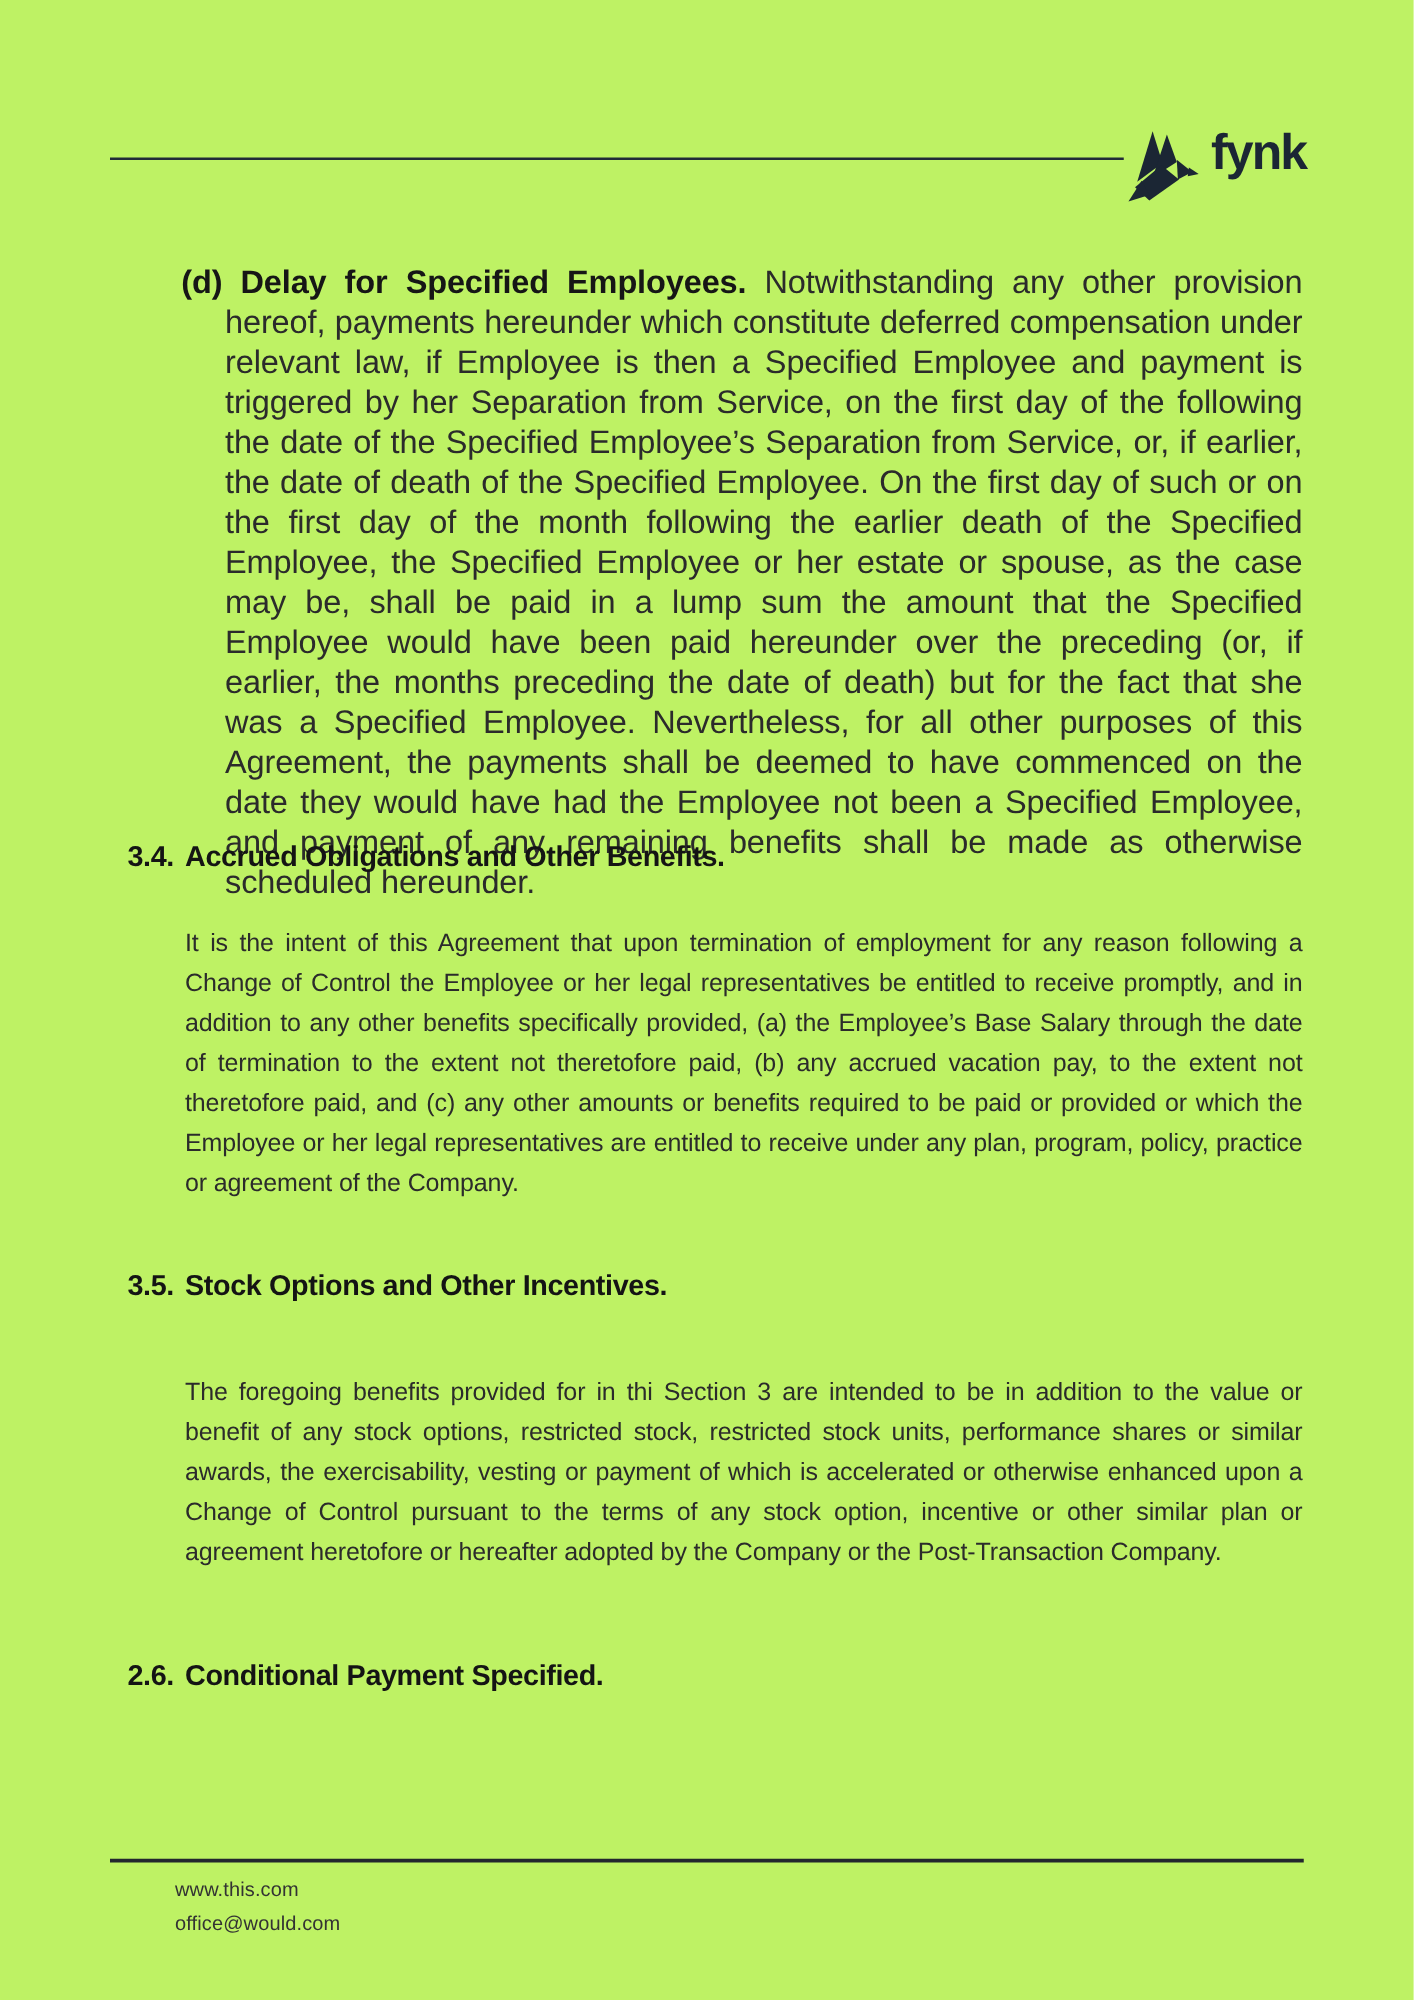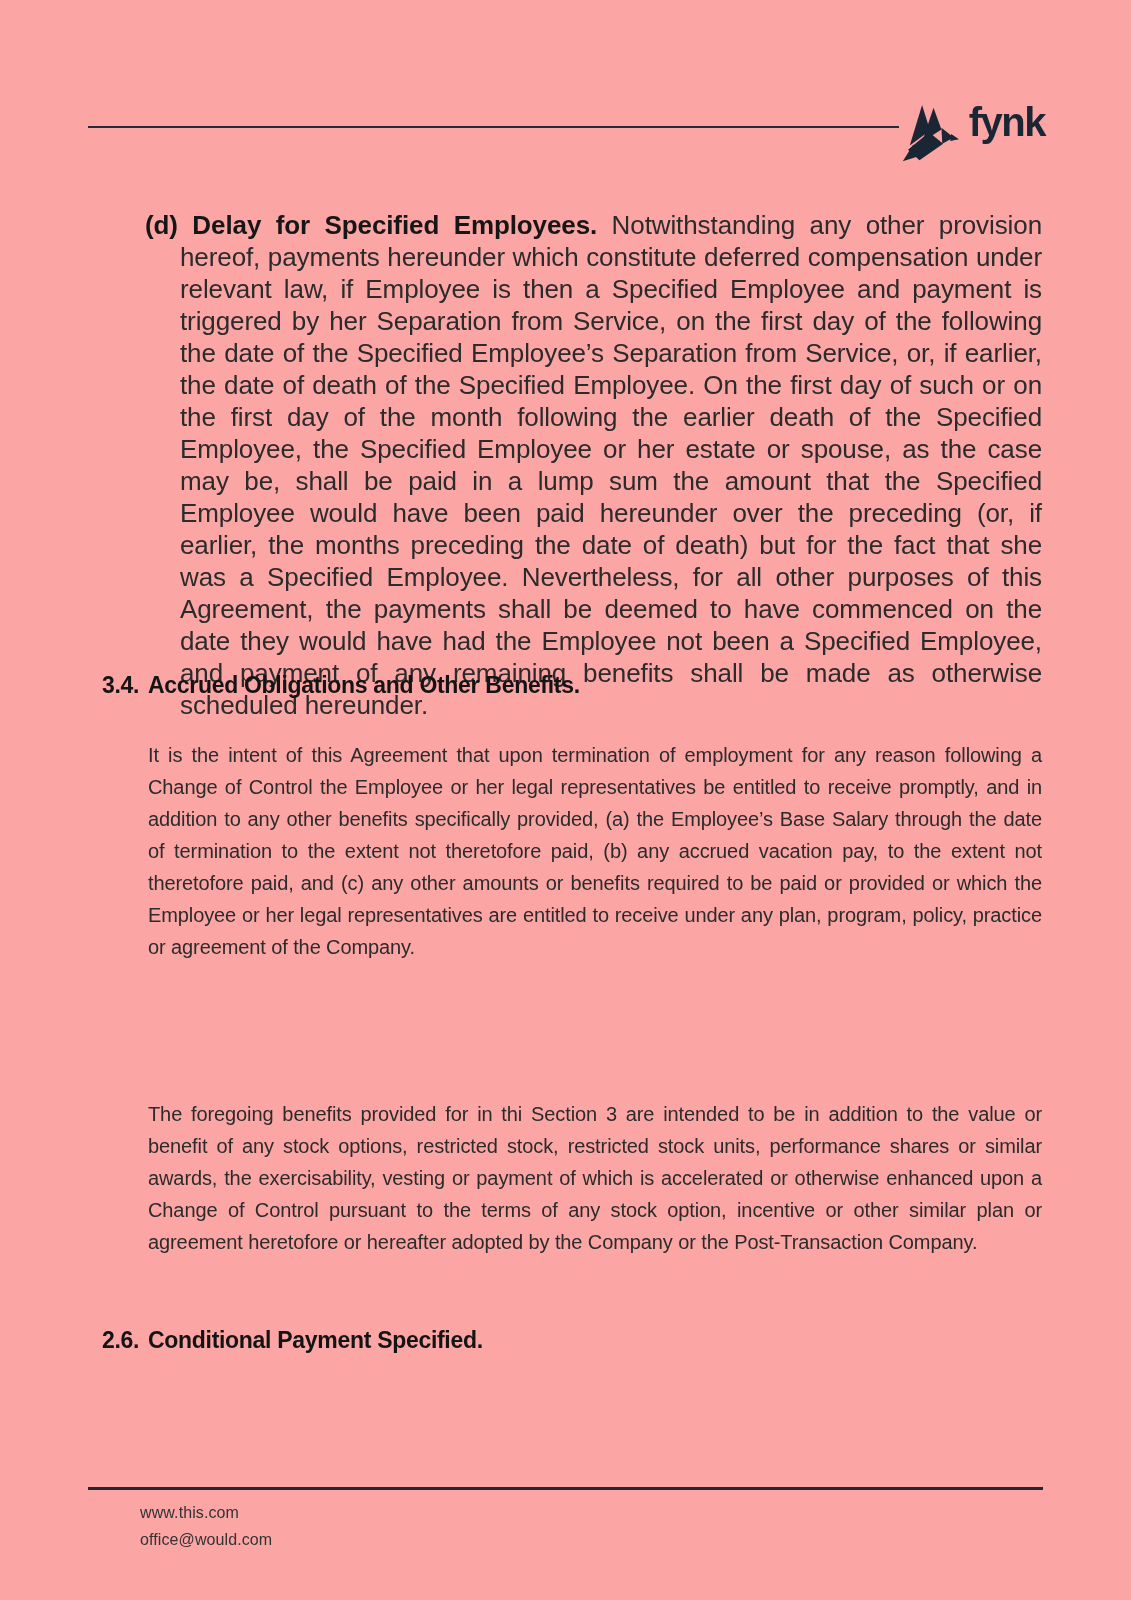--- a/index.html
+++ b/index.html
@@ -4,21 +4,21 @@
 <style>
   html, body {
     margin: 0;
     padding: 0;
     background: #ffffff;
   }
   .page {
     position: relative;
     width: 1131px;
     height: 1600px;
-    background: #fca5a5;
+    background: #bef264;
     font-family: "Liberation Sans", "DejaVu Sans", sans-serif;
     color: #2b2b2b;
     overflow: hidden;
   }
 
   
   .header-rule {
     position: absolute;
     left: 88px;
     top: 126px;
@@ -135,20 +135,21 @@
       </g>
     </svg>
     <div class="logo-word">fynk</div>
   </div>
 
   <p class="clause-d"><span class="lead">(d)</span><span class="lead"> </span><span class="lead">Delay for Specified Employees.</span><span> </span><span>Notwithstanding any other provision hereof, payments hereunder which constitute deferred compensation under relevant law, if Employee is then a Specified Employee and payment is triggered by her Separation from Service, on the first day of the following the date of the Specified Employee’s Separation from Service, or, if earlier, the date of death of the Specified Employee. On the first day of such or on the first day of the month following the earlier death of the Specified Employee, the Specified Employee or her estate or spouse, as the case may be, shall be paid in a lump sum the amount that the Specified Employee would have been paid hereunder over the preceding (or, if earlier, the months preceding the date of death) but for the fact that she was a Specified Employee. Nevertheless, for all other purposes of this Agreement, the payments shall be deemed to have commenced on the date they would have had the Employee not been a Specified Employee, and payment of any remaining benefits shall be made as otherwise scheduled hereunder.</span></p>
 
   <div class="section-heading" id="heading-34"><span class="sec-num">3.4.</span><span>Accrued Obligations and Other Benefits.</span></div>
   <p class="section-body" id="body-34">It is the intent of this Agreement that upon termination of employment for any reason following a Change of Control the Employee or her legal representatives be entitled to receive promptly, and in addition to any other benefits specifically provided, (a) the Employee’s Base Salary through the date of termination to the extent not theretofore paid, (b) any accrued vacation pay, to the extent not theretofore paid, and (c) any other amounts or benefits required to be paid or provided or which the Employee or her legal representatives are entitled to receive under any plan, program, policy, practice or agreement of the Company.</p>
 
+  <div class="section-heading" id="heading-35"><span class="sec-num">3.5.</span><span>Stock Options and Other Incentives.</span></div>
   <p class="section-body" id="body-35">The foregoing benefits provided for in thi Section 3 are intended to be in addition to the value or benefit of any stock options, restricted stock, restricted stock units, performance shares or similar awards, the exercisability, vesting or payment of which is accelerated or otherwise enhanced upon a Change of Control pursuant to the terms of any stock option, incentive or other similar plan or agreement heretofore or hereafter adopted by the Company or the Post-Transaction Company.</p>
 
   <div class="section-heading" id="heading-36"><span class="sec-num">2.6.</span><span>Conditional Payment Specified.</span></div>
 
   <div class="footer-rule"></div>
   <div class="footer-text">
     <div>www.this.com</div>
     <div>office@would.com</div>
   </div>
 

